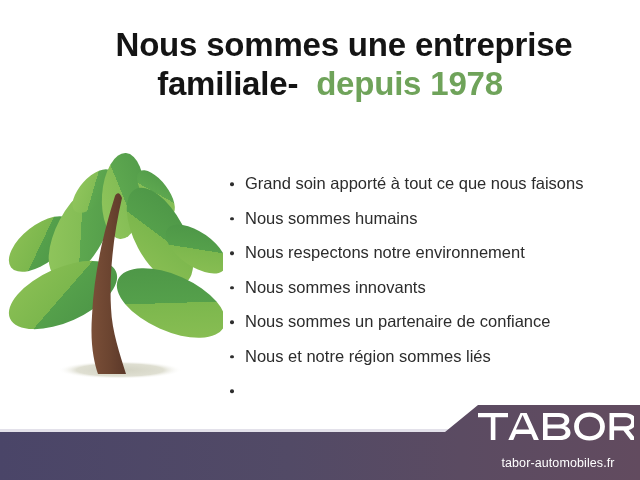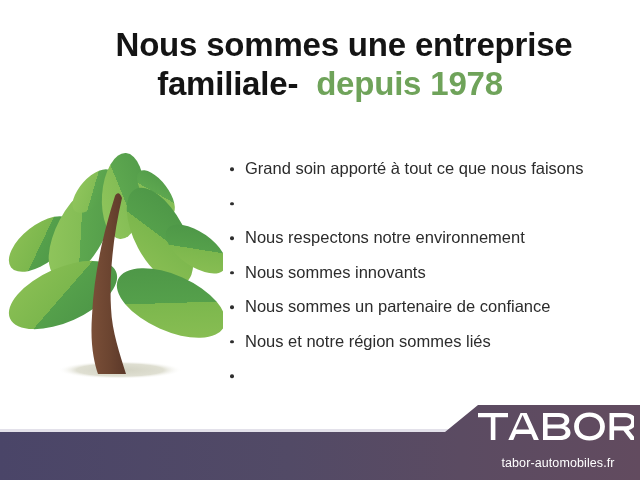--- a/index.html
+++ b/index.html
@@ -64,21 +64,21 @@
   .tree-art svg {
     display: block;
     width: 215px;
     height: 245px;
   }
 
   
   .bullets {
     position: absolute;
     left: 228px;
-    top: 152px;
+    top: 167px;
     width: 400px;
   }
   .bullet-row {
     position: relative;
     height: 34.5px;
     display: flex;
     align-items: center;
   }
   .bullet-dot {
     position: absolute;
@@ -228,20 +228,21 @@
     </svg>
   </div>
 
   <ul class="bullets" style="list-style:none;margin:0;padding:0;">
     <li class="bullet-row">
       <span class="bullet-dot"></span>
       <span class="bullet-text">Grand soin apporté à tout ce que nous faisons</span>
     </li>
     <li class="bullet-row">
       <span class="bullet-dot"></span>
+      <span class="bullet-text">Nous sommes humains</span>
     </li>
     <li class="bullet-row">
       <span class="bullet-dot"></span>
       <span class="bullet-text">Nous respectons notre environnement</span>
     </li>
     <li class="bullet-row">
       <span class="bullet-dot"></span>
       <span class="bullet-text">Nous sommes innovants</span>
     </li>
     <li class="bullet-row">

